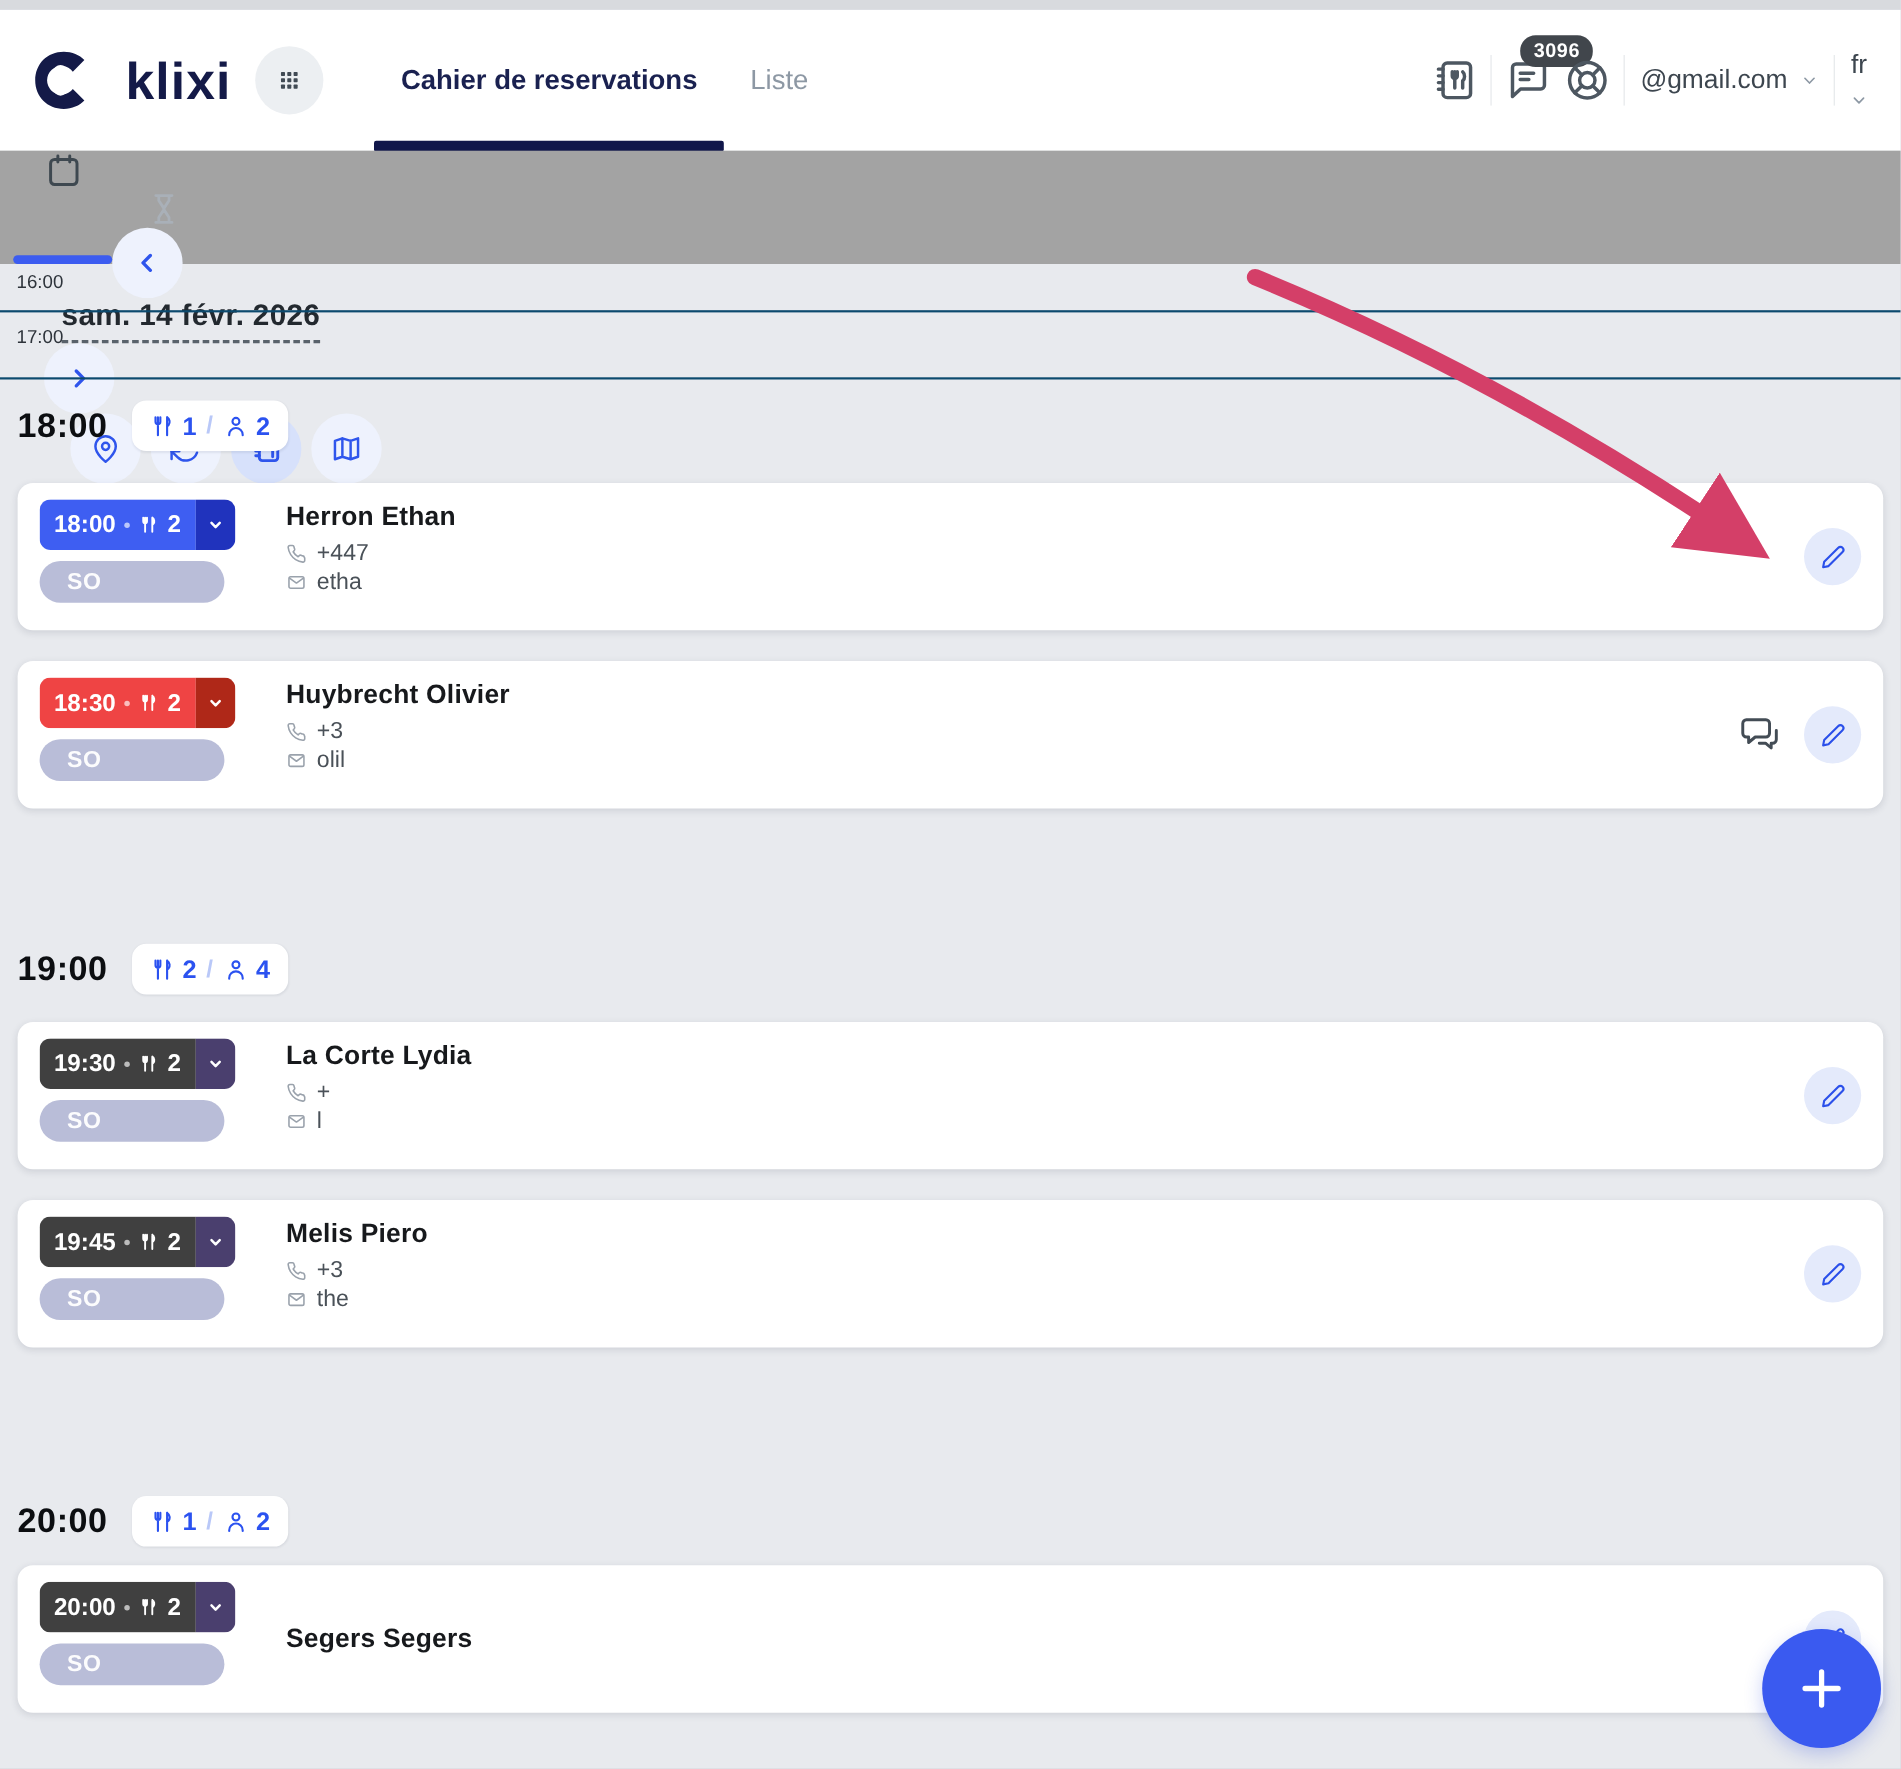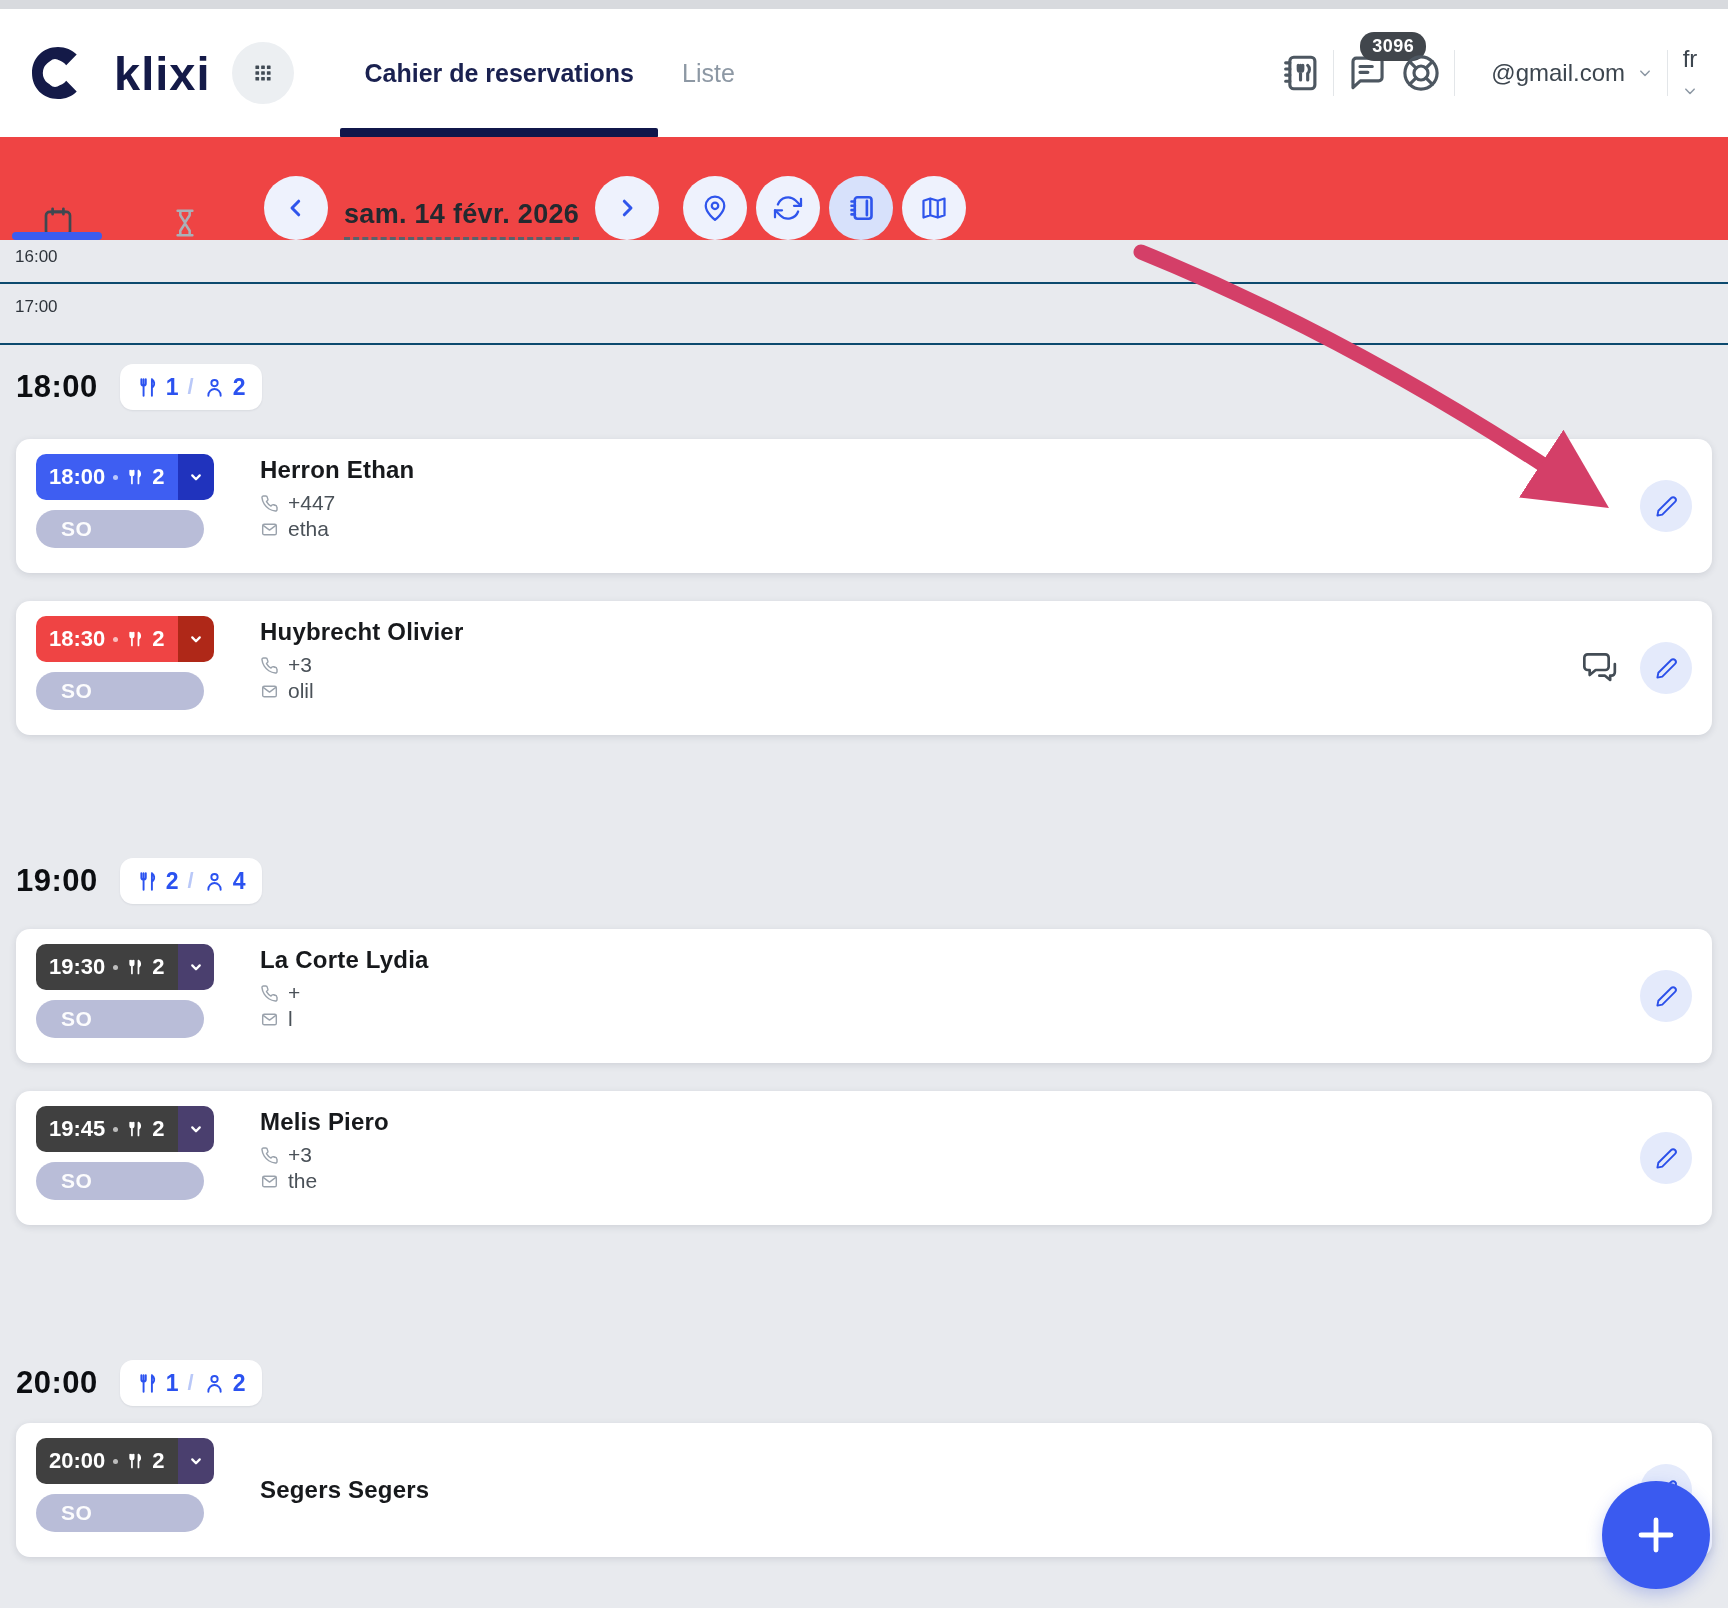--- a/index.html
+++ b/index.html
@@ -17,26 +17,26 @@
   .logo-text{font-size:47px;font-weight:600;color:#141a48;letter-spacing:1px;margin-left:2px;}
   .apps-btn{width:62px;height:62px;border-radius:50%;background:#eceff2;display:flex;align-items:center;justify-content:center;color:#414b55;margin-left:22px;cursor:pointer;}
   .tabs{display:flex;align-items:stretch;height:100%;margin-left:46px;}
   .tab{display:flex;align-items:center;padding:0 24px;font-size:25px;color:#8d98a4;position:relative;cursor:pointer;}
   .tab.active{color:#1a2150;font-weight:600;}
   .tab.active .tab-underline{position:absolute;left:0;right:0;bottom:-1px;height:10px;background:#10164a;border-radius:2px;}
   .hdr-right{margin-left:auto;display:flex;align-items:center;gap:12px;color:#4d5761;justify-content:center;}
   .hdr-icon-btn{position:relative;display:flex;align-items:center;justify-content:center;cursor:pointer;color:#4d5761;}
   .hdr-divider{width:1px;height:46px;background:#e3e6e9;}
   .chat-badge{position:absolute;top:-20px;left:14px;background:#41464c;color:#fff;font-size:18px;font-weight:700;padding:4px 12px;border-radius:14px;letter-spacing:.5px;}
-  .account{display:flex;align-items:center;gap:10px;font-size:24px;color:#3d464f;cursor:pointer;margin-left:24px;}
+  .account{display:flex;align-items:center;gap:10px;font-size:24px;color:#3d464f;cursor:pointer;margin-left:2px;}
   .lang{display:flex;align-items:center;gap:8px;font-size:24px;color:#3d464f;cursor:pointer;flex-direction:column;}
   .chev-sm{color:#8d98a4;}
 
   
-  .toolbar{height:103px;background:#ef4444;display:flex;align-items:flex-end;padding-left:40px;position:relative;}
+  .toolbar{height:103px;background:#a3a3a3;display:flex;align-items:flex-start;padding-left:40px;position:relative;flex-direction:column;}
   .view-indicator{position:absolute;left:12px;bottom:0;width:90px;height:8px;background:#3c5cf0;border-radius:5px;}
   .tb-icon{color:#3e4850;cursor:pointer;display:flex;}
   .tb-icon.dim{color:#a9b0b8;margin-left:92px;}
   .circle-btn{width:64px;height:64px;border-radius:50%;background:#eef2fd;display:flex;align-items:center;justify-content:center;color:#2f55ec;cursor:pointer;flex:0 0 auto;}
   .circle-btn.active{background:#d7e1fb;}
   .prev-btn{margin-left:62px;}
   .date-label{margin:0 16px;font-size:27px;font-weight:700;color:#23292f;border-bottom:3px dashed #59626b;padding-bottom:7px;cursor:pointer;letter-spacing:.3px;}
   .tb-group{display:flex;align-items:center;gap:9px;margin-left:24px;}
 
   

